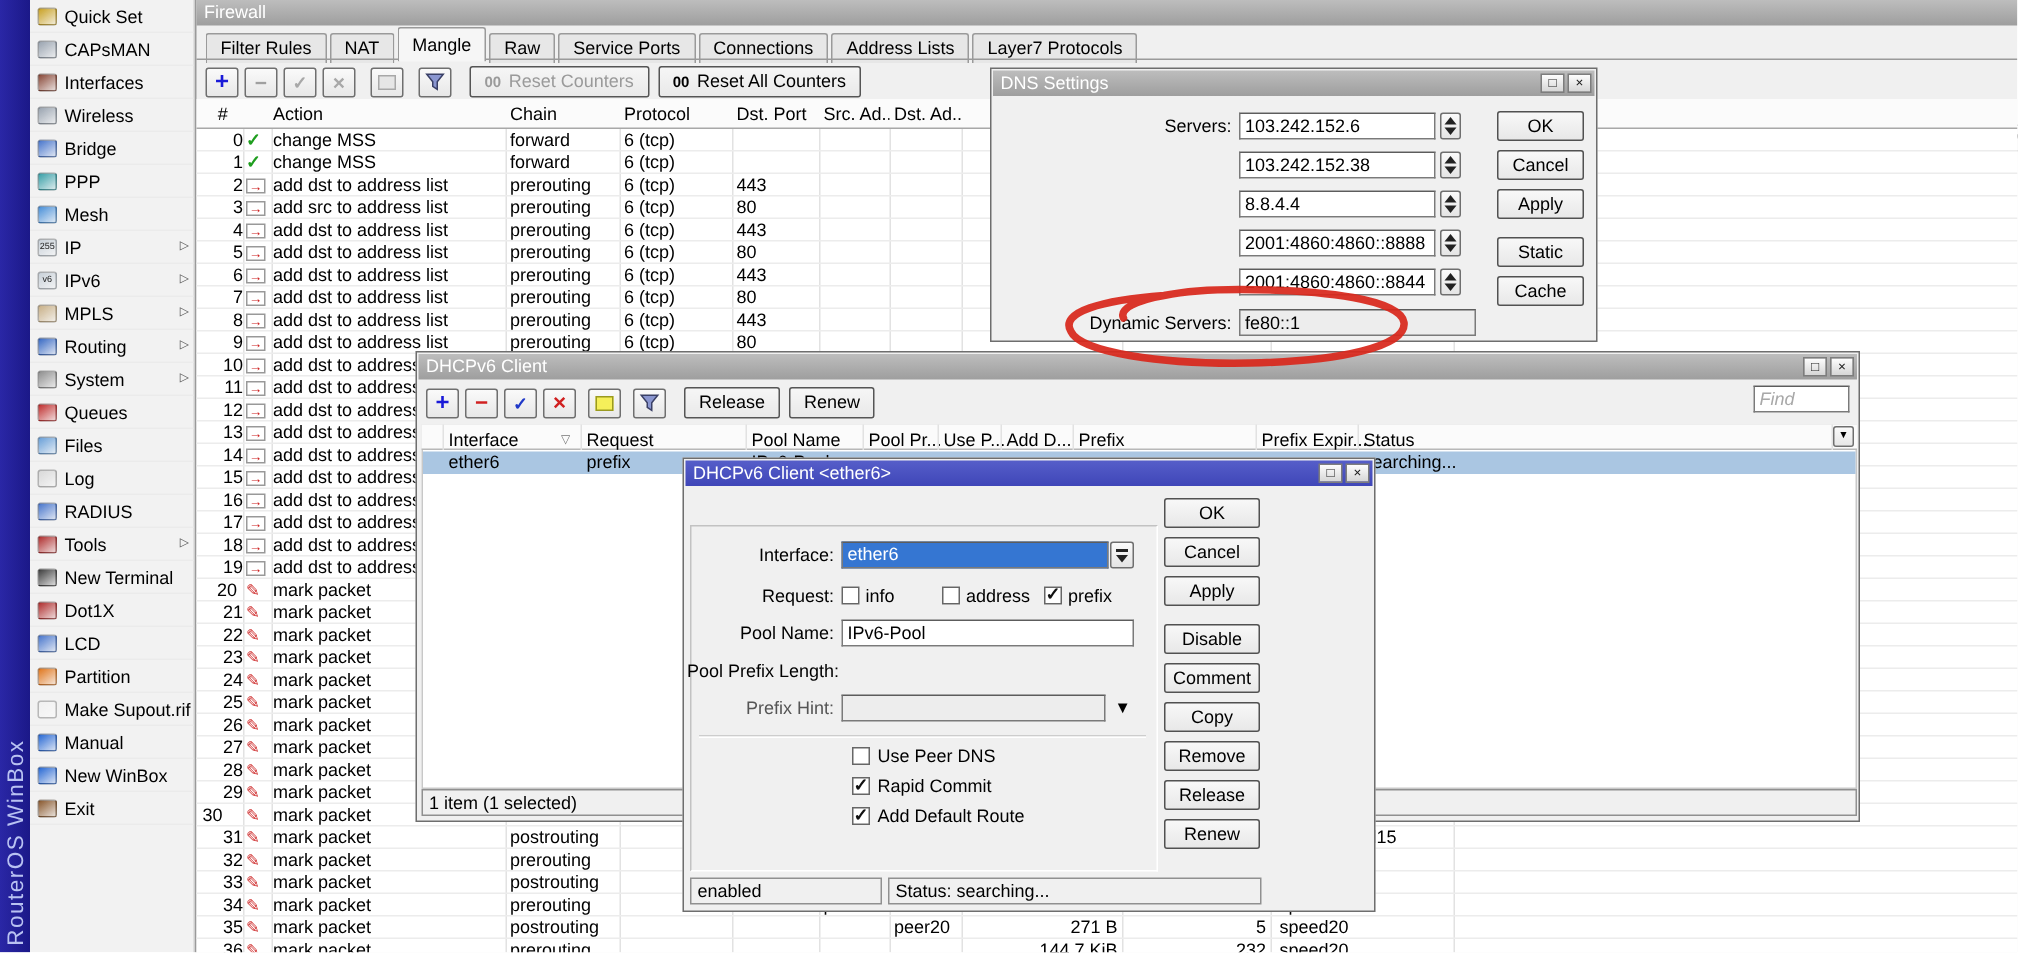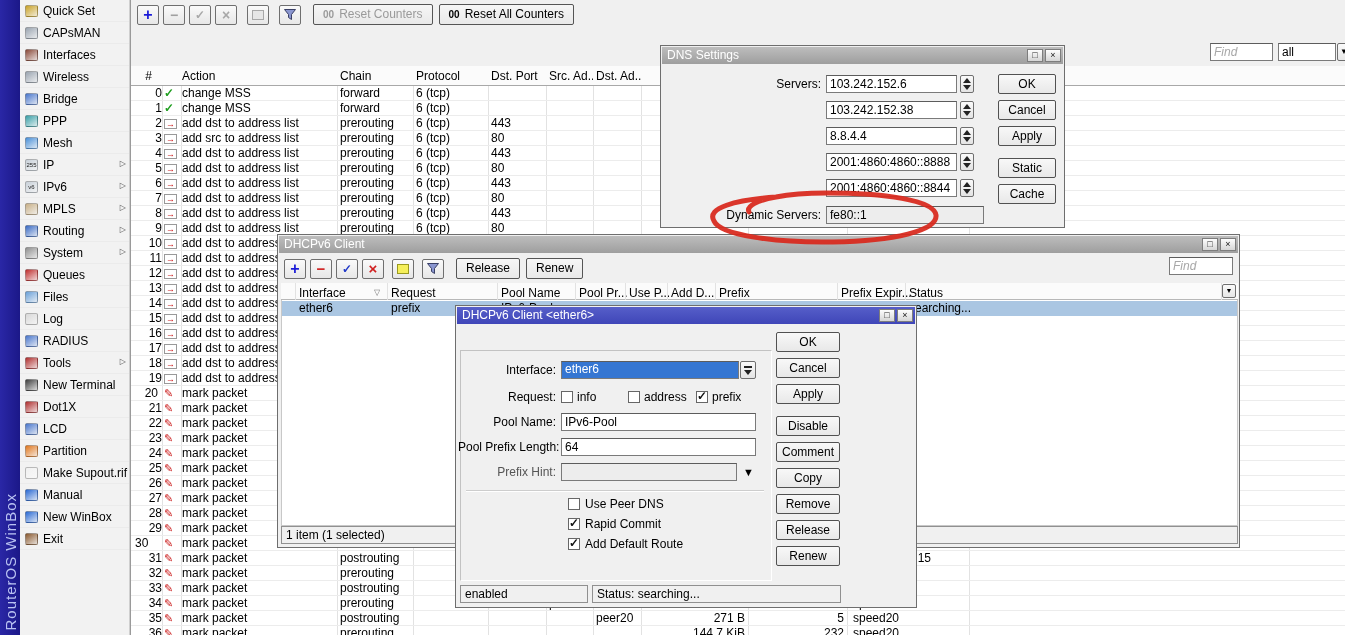--- a/index.html
+++ b/index.html
@@ -227,20 +227,24 @@
         <span class="sicon" style="background: linear-gradient(145deg, rgb(42, 106, 212), rgba(255, 255, 255, 0.55) 120%);"></span>
         <span class="lbl">New WinBox</span>
       </div>
       <div class="side-item">
         <span class="sicon" style="background: linear-gradient(145deg, rgb(138, 90, 48), rgba(255, 255, 255, 0.55) 120%);"></span>
         <span class="lbl">Exit</span>
       </div>
     </nav>
 
   <section class="win" id="fw">
+    <div class="ttl">
+      <span>Firewall</span>
+    </div>
+    <div class="tabbar" id="fw-tabs"><span class="tab">Filter Rules</span><span class="tab">NAT</span><span class="tab active">Mangle</span><span class="tab">Raw</span><span class="tab">Service Ports</span><span class="tab">Connections</span><span class="tab">Address Lists</span><span class="tab">Layer7 Protocols</span></div>
     <div class="toolbar">
       <span class="tbtn" style="color:#1a1ad8;font-size:16px;">+</span>
       <span class="tbtn" style="color:#a0a0a0;font-size:14px;">−</span>
       <span class="tbtn" style="color:#a8a8a8;">✓</span>
       <span class="tbtn" style="color:#a8a8a8;font-size:14px;">×</span>
       <span class="tbtn" style="margin-left:6px;">
         <span class="noteic gray"></span>
       </span>
       <span class="tbtn" style="margin-left:6px;">
         <svg width="14" height="13">
@@ -640,21 +644,20 @@
     <div id="req-opts">
         <span style="position: absolute; left: 105px; top: 84px;"><span class="cb"></span><span style="margin-left: 4px;">info</span></span>
         <span style="position: absolute; left: 172px; top: 84px;"><span class="cb"></span><span style="margin-left: 4px;">address</span></span>
         <span style="position: absolute; left: 240px; top: 84px;"><span class="cb on"></span><span style="margin-left: 4px;">prefix</span></span>
       </div>
 
     <div class="flabel" style="top:107px;">Pool Name:</div>
     <input class="fld" style="position: absolute; left: 105px; top: 107px; width: 195px;" value="IPv6-Pool">
 
     <div class="flabel" style="top:132px;">Pool Prefix Length:</div>
-    <input class="fld" style="position: absolute; left: 105px; top: 132px; width: 195px;" value="64">
 
     <div class="flabel" style="top:157px;color:#555;">Prefix Hint:</div>
     <input class="fld ro" style="position: absolute; left: 105px; top: 157px; width: 176px;" readonly="">
     <span style="position:absolute;left:287px;top:160px;font-size:11px;">▼</span>
 
     <div style="position:absolute;left:10px;top:184px;width:298px;border-top:1px solid #cdcdcd;border-bottom:1px solid #fff;"></div>
 
     <div id="ddlg-cbs">
         <span style="position: absolute; left: 112px; top: 191px;"><span class="cb"></span><span style="margin-left: 5px;">Use Peer DNS</span></span>
         <span style="position: absolute; left: 112px; top: 211px;"><span class="cb on"></span><span style="margin-left: 5px;">Rapid Commit</span></span>

